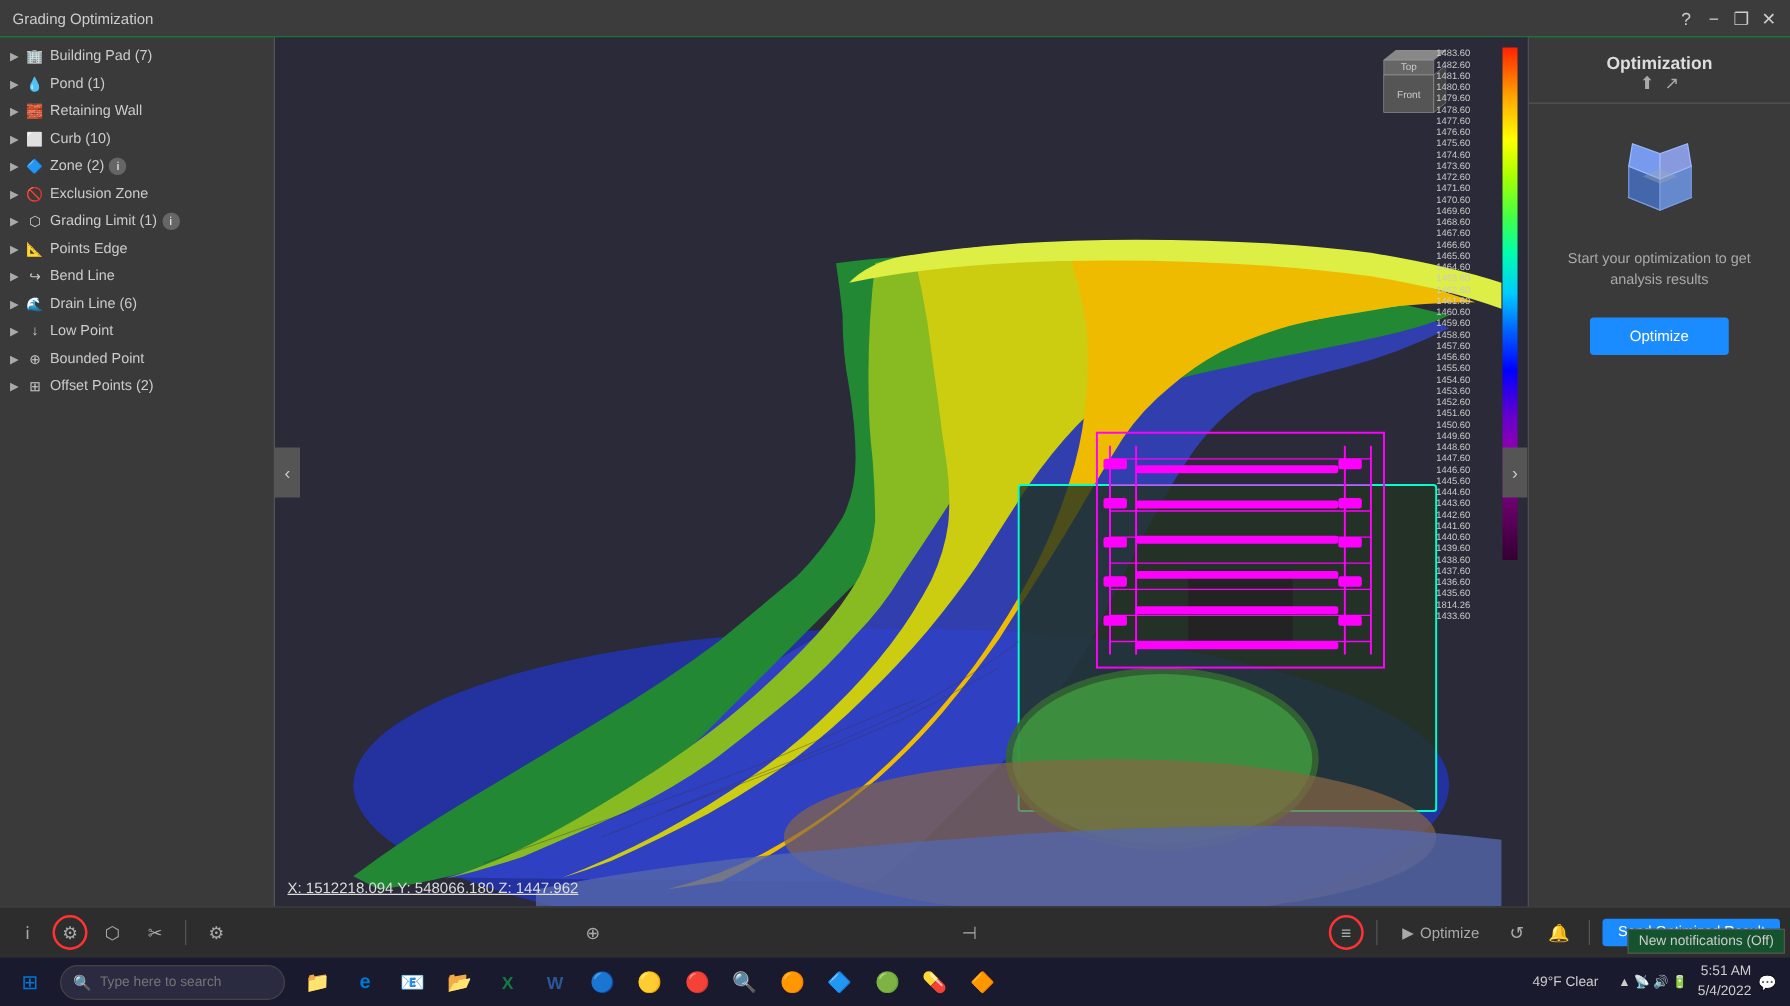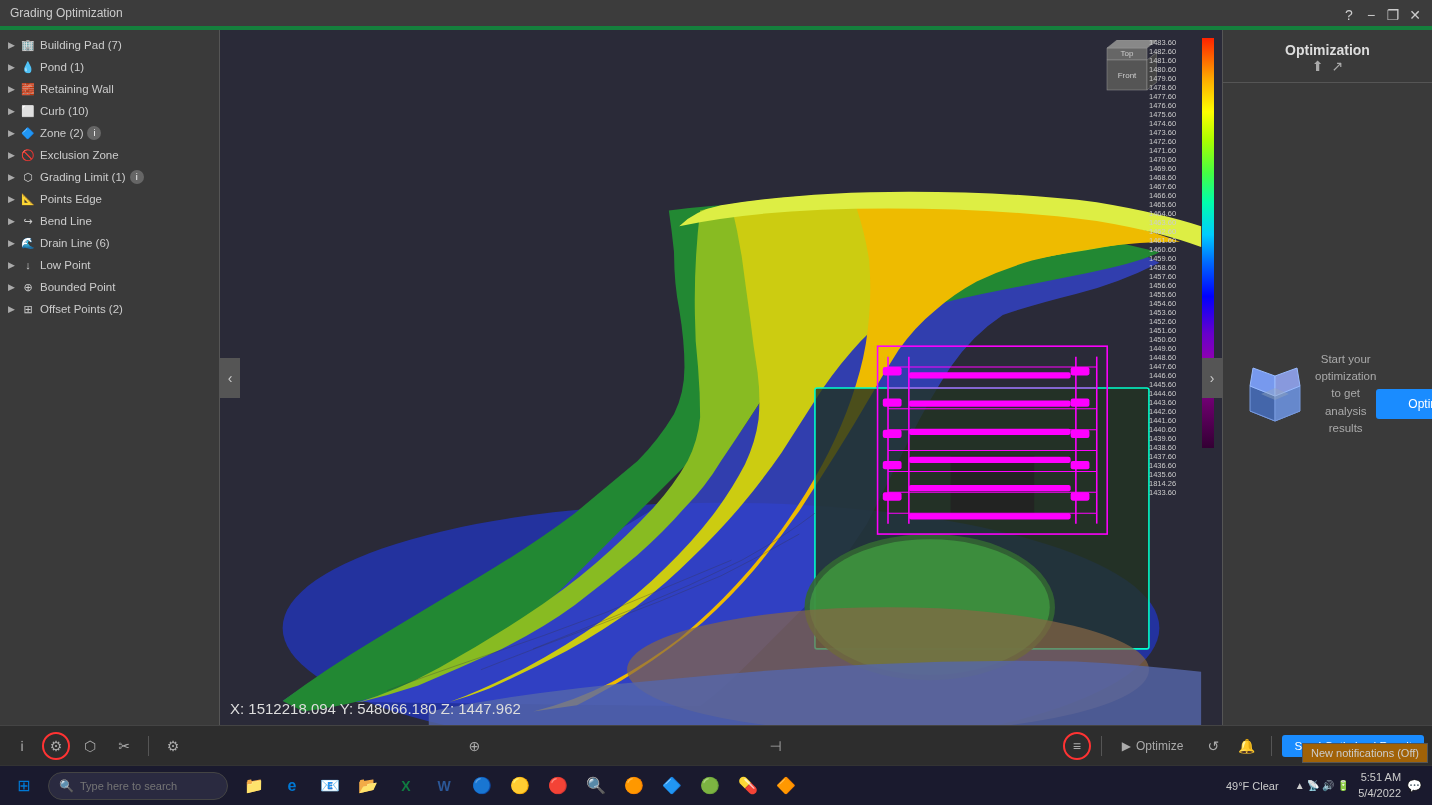--- a/index.html
+++ b/index.html
@@ -5,21 +5,21 @@
     * { margin: 0; padding: 0; box-sizing: border-box; }
     body { font-family: 'Segoe UI', Arial, sans-serif; background: #2d2d2d; color: #ccc; width: 1432px; height: 805px; overflow: hidden; font-size: 12px; }
 
     
     #titlebar {
       background: #3c3c3c;
       height: 30px;
       display: flex;
       align-items: center;
       padding: 0 10px;
-      border-bottom: 4px solid #15803d;
+      border-bottom: 1px solid #15803d;
       position: relative;
     }
     #titlebar-controls {
       position: absolute;
       right: 8px;
       top: 0;
       height: 30px;
       display: flex;
       align-items: center;
       gap: 4px;
@@ -130,22 +130,23 @@
         #440044 100%
       );
       flex-shrink: 0;
     }
 
     
     #coords {
       position: absolute;
       bottom: 8px;
       left: 10px;
-      font-size: 15px;
+      font-size: 12px;
       color: #ddd;
+      text-decoration: underline;
     }
 
     
     .nav-arrow {
       position: absolute;
       top: 50%;
       transform: translateY(-50%);
       background: #555;
       border: none;
       color: #ccc;
@@ -178,21 +179,21 @@
       justify-content: space-between;
       flex-direction: column;
     }
     #right-panel-icons {
       display: flex;
       gap: 8px;
     }
     #right-panel-body {
       flex: 1;
       display: flex;
-      flex-direction: row;
+      flex-direction: column;
       align-items: center;
       padding: 20px 12px;
     }
     #optimize-box-icon {
       width: 80px;
       height: 80px;
       margin-bottom: 16px;
     }
     #optimize-description {
       text-align: center;
@@ -318,21 +319,21 @@
     #taskbar-clock {
       text-align: right;
       font-size: 11px;
       color: #ccc;
       line-height: 1.4;
     }
     #new-notif-tooltip {
       position: absolute;
       bottom: 42px;
       right: 4px;
-      background: #a16207;
+      background: #14532d;
       border: 1px solid #555;
       padding: 3px 8px;
       font-size: 11px;
       color: #ccc;
       white-space: nowrap;
       margin-top: 40px;
     }
 
     
     .circled {

